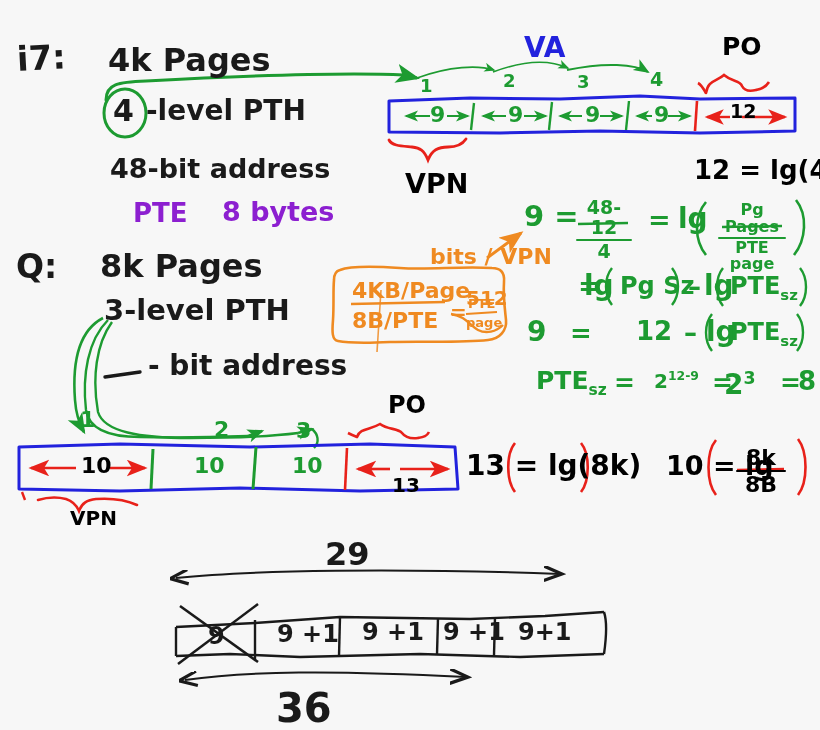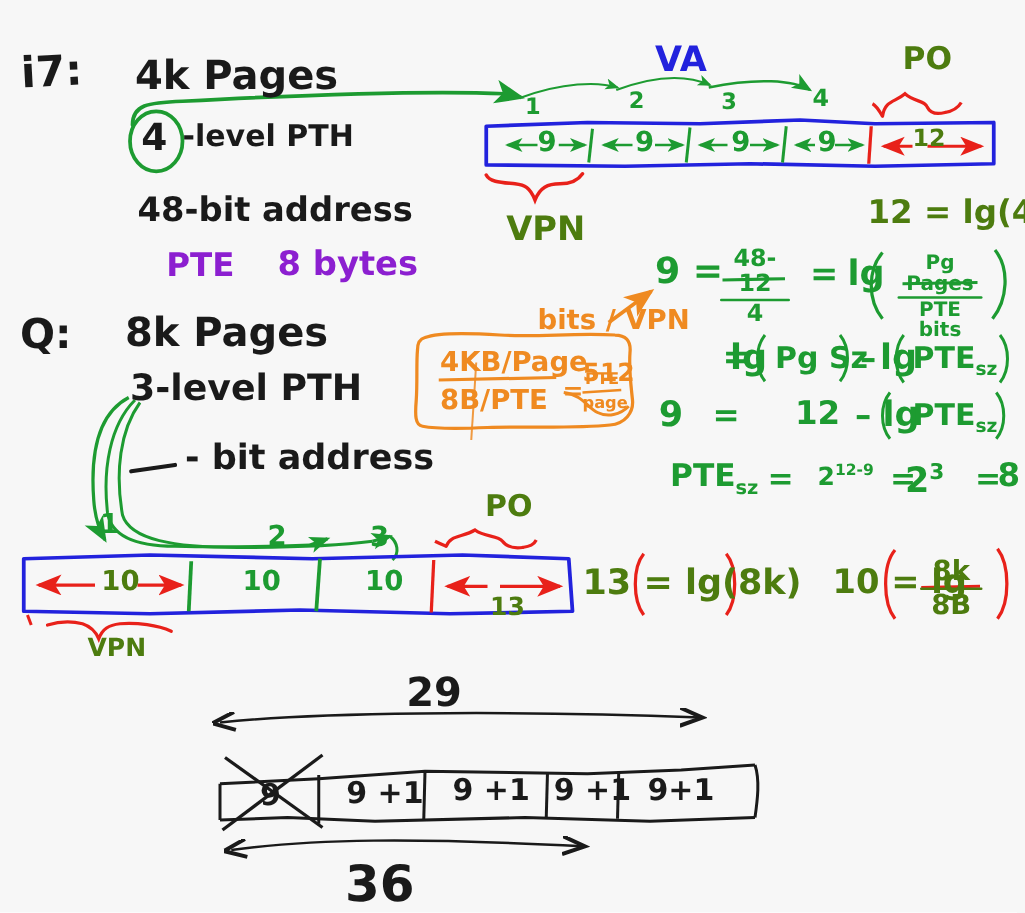--- a/index.html
+++ b/index.html
@@ -28,21 +28,21 @@
     position: absolute;
     white-space: nowrap;
     font-family: "DejaVu Sans", sans-serif;
     font-weight: 700;
     line-height: 1;
     transform-origin: left top;
   }
   .ink-black  { color: #1a1a1a; }
   .ink-green  { color: #1d9b31; }
   .ink-blue   { color: #2222dd; }
-  .ink-red    { color: #4d7c0f; }
+  .ink-red    { color: #000000; }
   .ink-orange { color: #ef8a21; }
   .ink-purple { color: #8c1fd0; }
 
   .frac {
     position: absolute;
     display: inline-block;
     text-align: center;
     font-weight: 700;
     line-height: 1.05;
   }
@@ -259,21 +259,21 @@
 
     <g>
       <path d="M185,680 C250,671 330,670 466,677" fill="none" stroke="#1a1a1a" stroke-width="2" marker-start="url(#arrowBlackBack)" marker-end="url(#arrowBlack)"></path>
     </g>
   </svg>
 
   <div class="hw ink-black" style="left:16px; top:42px; font-size:34px; transform:rotate(-3deg);">i7:</div>
   <div class="hw ink-black" style="left:108px; top:44px; font-size:32px;">4k Pages</div>
 
   <div class="hw ink-black" style="left:113px; top:96px; font-size:30px;">4</div>
-  <div class="hw ink-black" style="left:146px; top:97px; font-size:24px;">-level PTH</div>
+  <div class="hw ink-black" style="left:146px; top:97px; font-size:28px;">-level PTH</div>
 
   <div class="hw ink-black" style="left:110px; top:155px; font-size:27px;">48-bit address</div>
 
   <div class="hw ink-purple" style="left:133px; top:200px; font-size:26px;">PTE</div>
   <div class="hw ink-purple" style="left:222px; top:198px; font-size:27px;">8 bytes</div>
 
   <div class="hw ink-blue" style="left:524px; top:34px; font-size:28px;">VA</div>
   <div class="hw ink-red" style="left:722px; top:34px; font-size:25px;">PO</div>
   <div class="hw ink-red" style="left:405px; top:170px; font-size:27px;">VPN</div>
 
@@ -294,21 +294,21 @@
   <div class="frac ink-green" style="left:576px; top:198px; width:56px; font-size:19px;">
     <span class="num">48-12</span>
     <span class="bar"></span>
     <span class="den">4</span>
   </div>
   <div class="hw ink-green" style="left:648px; top:206px; font-size:27px;">=</div>
   <div class="hw ink-green" style="left:678px; top:205px; font-size:28px;">lg</div>
   <div class="frac ink-green" style="left:718px; top:202px; width:68px; font-size:16px;">
     <span class="num">Pg Pages</span>
     <span class="bar"></span>
-    <span class="den">PTE bits</span>
+    <span class="den">PTE page</span>
   </div>
 
   <div class="hw ink-green" style="left:578px; top:272px; font-size:27px;">=</div>
   <div class="hw ink-green" style="left:584px; top:272px; font-size:28px;">lg</div>
   <div class="hw ink-green" style="left:620px; top:274px; font-size:24px;">Pg Sz</div>
   <div class="hw ink-green" style="left:688px; top:274px; font-size:26px;">–</div>
   <div class="hw ink-green" style="left:704px; top:272px; font-size:28px;">lg</div>
   <div class="hw ink-green" style="left:730px; top:274px; font-size:24px;">
     <span>PTE</span><span class="sub">sz</span>
   </div>

